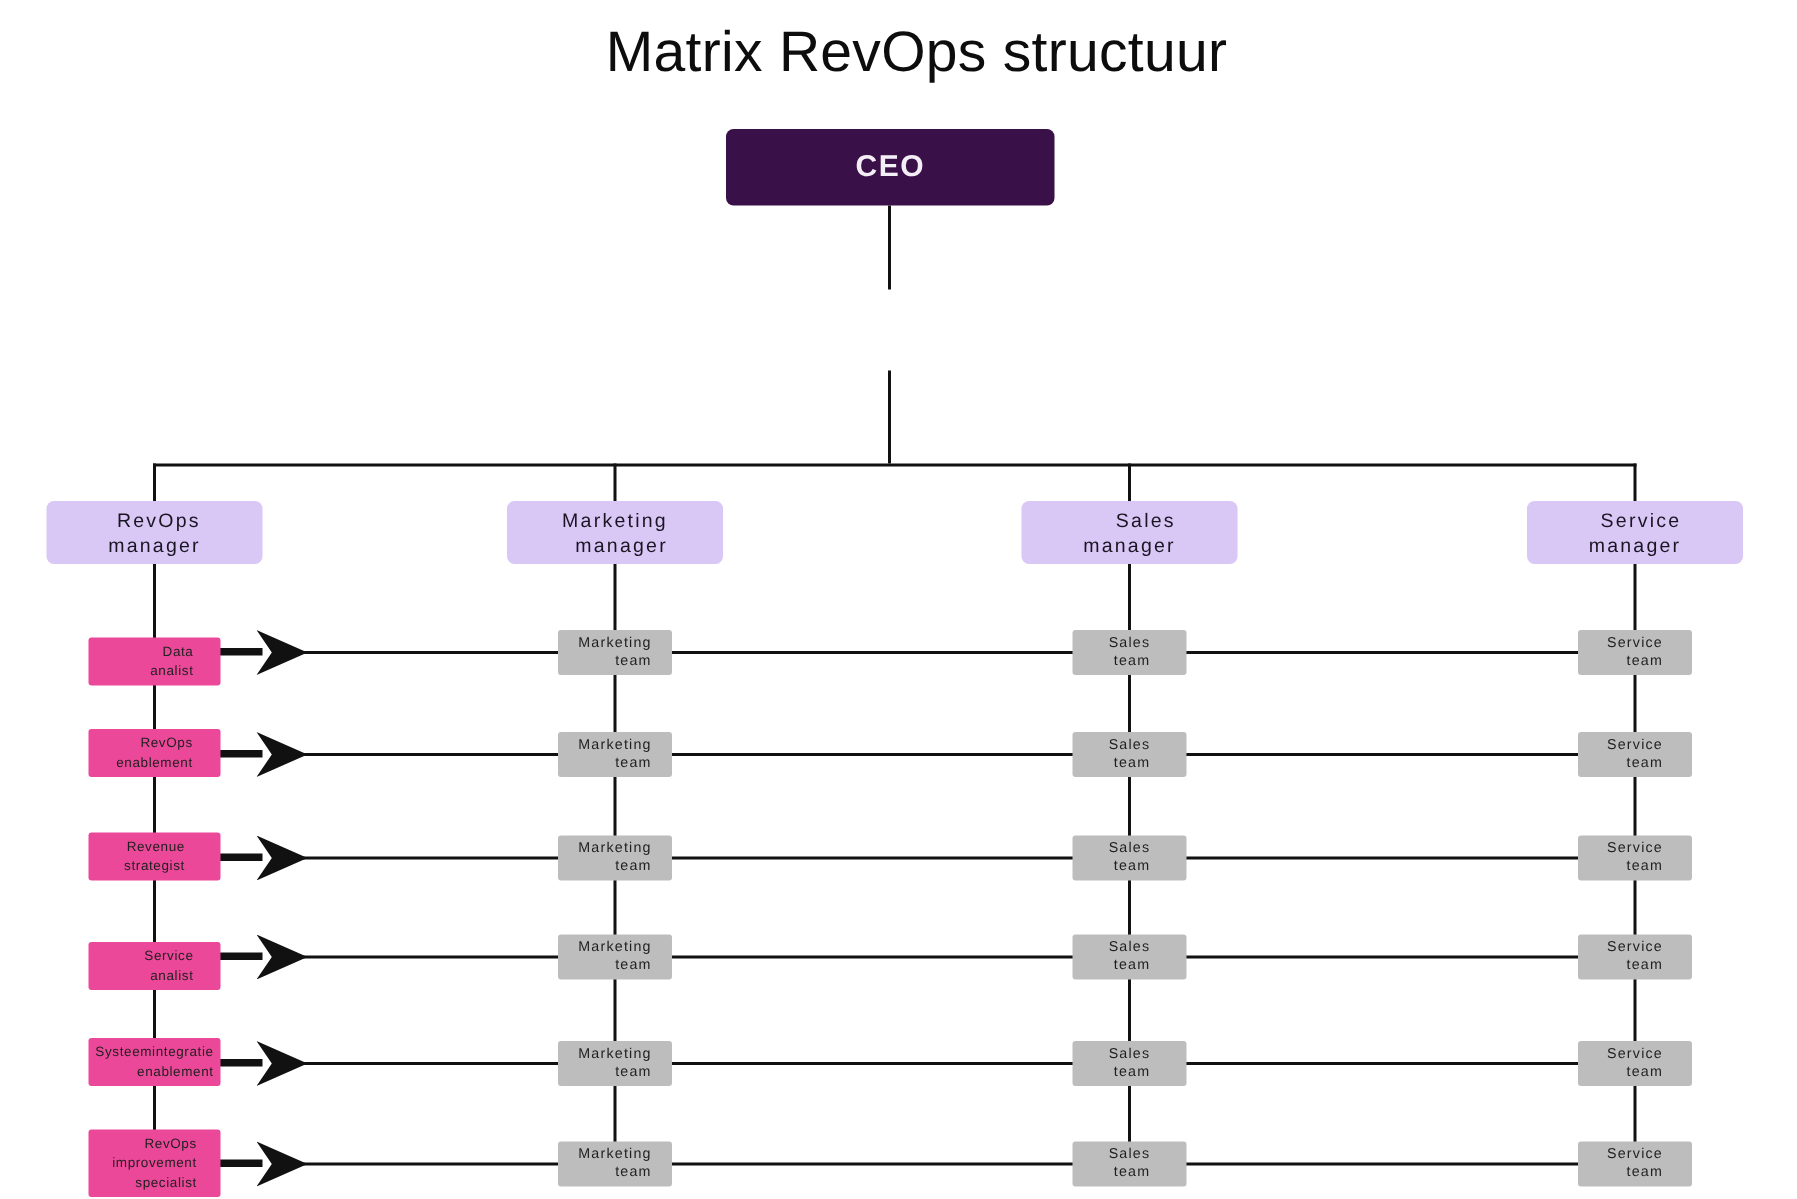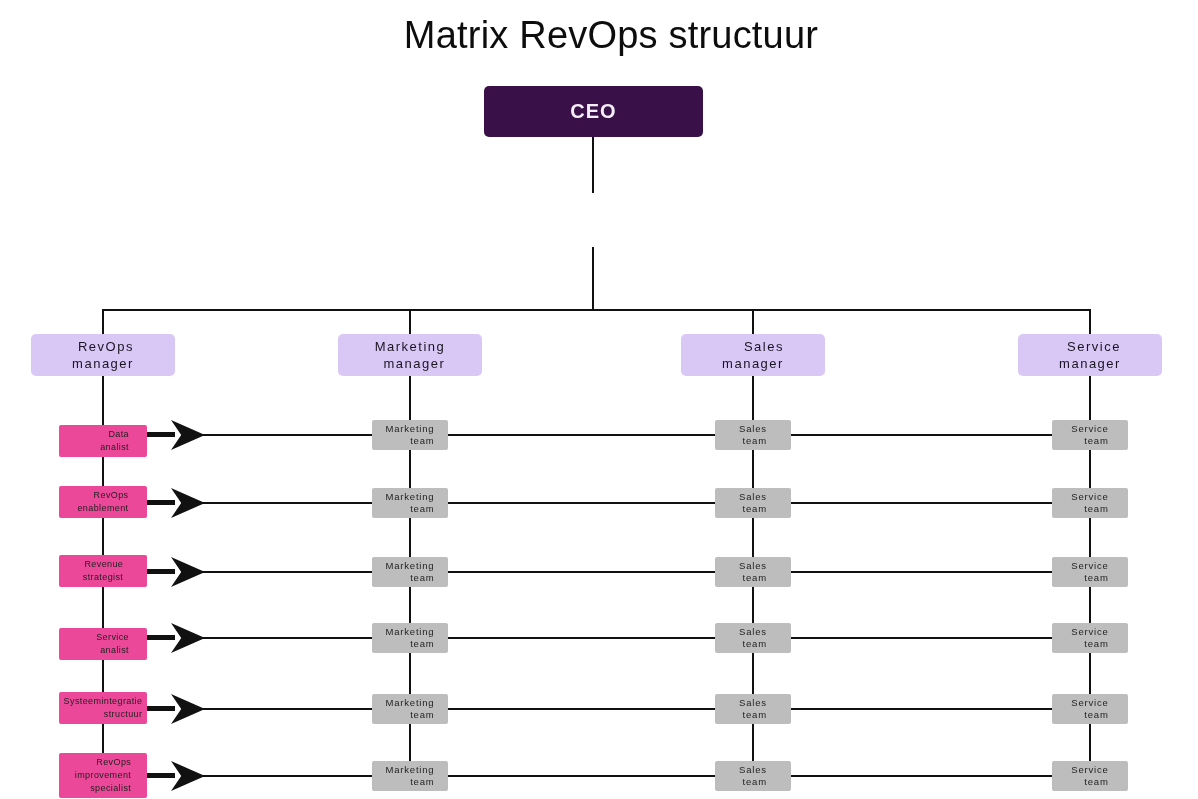--- a/index.html
+++ b/index.html
@@ -118,21 +118,21 @@
       <div class="box teambox" style="left:372px;top:623px;">Marketing
 team</div>
       <div class="box teambox" style="left:715px;top:623px;">Sales
 team</div>
       <div class="box teambox" style="left:1052px;top:623px;">Service
 team</div>
       <div class="hline" style="left:200px;top:708px;width:852px;"></div>
       <div class="shaft" style="left:145px;top:706px;width:30px;"></div>
       <div class="ahead" style="left:171px;top:694px;"></div>
       <div class="box rolebox" style="left:59px;top:692px;">Systeemintegratie
-structuur</div>
+enablement</div>
       <div class="box teambox" style="left:372px;top:694px;">Marketing
 team</div>
       <div class="box teambox" style="left:715px;top:694px;">Sales
 team</div>
       <div class="box teambox" style="left:1052px;top:694px;">Service
 team</div>
       <div class="hline" style="left:200px;top:775px;width:852px;"></div>
       <div class="shaft" style="left:145px;top:773px;width:30px;"></div>
       <div class="ahead" style="left:171px;top:761px;"></div>
       <div class="box rolebox" style="left:59px;top:752.5px;">RevOps

